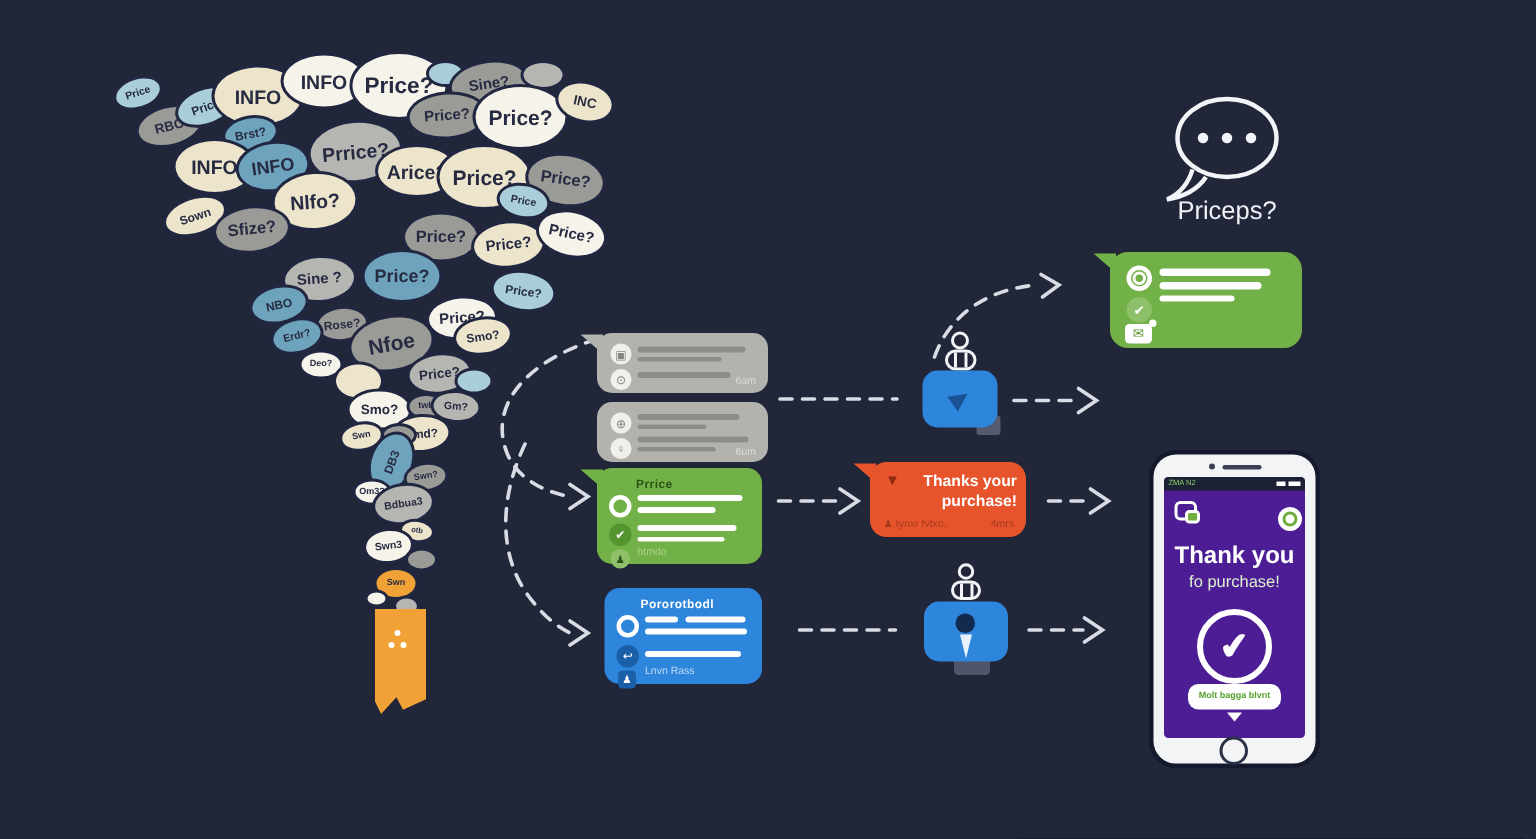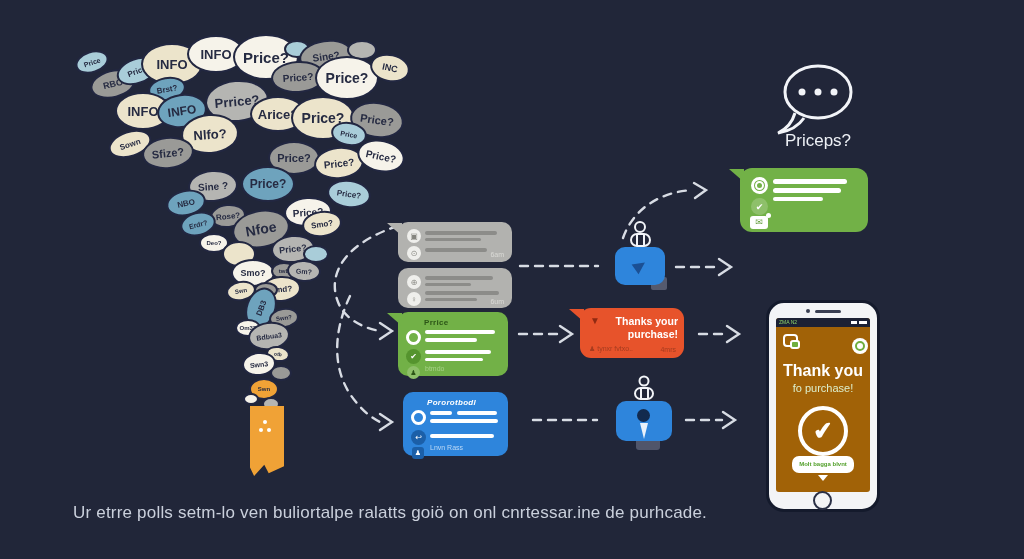--- a/index.html
+++ b/index.html
@@ -14,21 +14,21 @@
   .card{position:absolute;border-radius:10px;box-sizing:border-box;}
   .tail-l{position:absolute;left:-11px;top:1px;width:0;height:0;border-right:15px solid transparent;
           border-bottom:13px solid transparent;}
   .line{position:absolute;border-radius:3px;}
   .circ{position:absolute;border-radius:50%;display:flex;align-items:center;justify-content:center;box-sizing:border-box;}
   .card-title{position:absolute;font-weight:700;letter-spacing:.3px;}
   .card-foot{position:absolute;font-size:7px;}
   
   .phone{position:absolute;left:766px;top:300px;width:114px;height:212px;background:#f3f4f6;
          border:3px solid #141a2c;border-radius:18px;box-sizing:border-box;}
-  .screen{position:absolute;left:7px;top:15px;width:94px;height:174px;background:#a16207;
+  .screen{position:absolute;left:7px;top:15px;width:94px;height:174px;background:#4c1d95;
           border-radius:3px;overflow:hidden;}
   .statusbar{position:absolute;left:0;top:0;width:100%;height:9px;background:#1c2134;color:#8dd36a;
              font-size:5px;line-height:9px;padding:0 3px;box-sizing:border-box;display:flex;justify-content:space-between;}
   .caption{position:absolute;left:60px;top:503px;width:660px;text-align:center;color:#cad0dc;
            font-size:17px;letter-spacing:.2px;}
   .chk{border:4px solid #fff;border-radius:50%;display:flex;align-items:center;justify-content:center;}
   svg{display:block;}
   .overlay{position:absolute;left:0;top:0;pointer-events:none;}
 </style>
 </head>
@@ -176,21 +176,21 @@
     <div class="circ" style="left:8px;top:37px;width:15px;height:15px;background:#55942e;color:#fff;font-size:8px;">✔</div>
     <div class="circ" style="left:9px;top:54px;width:13px;height:13px;background:#8ec06a;color:#2c5517;font-size:7px;">♟</div>
     <div class="line" style="left:27px;top:18px;width:70px;height:4px;background:#fff;"></div>
     <div class="line" style="left:27px;top:26px;width:52px;height:4px;background:#fff;"></div>
     <div class="line" style="left:27px;top:38px;width:66px;height:4px;background:#fff;"></div>
     <div class="line" style="left:27px;top:46px;width:58px;height:3px;background:#fff;"></div>
     <div class="card-foot" style="left:27px;bottom:4px;color:#a8d288;">btmdo</div>
   </div>
 
   <div class="card" style="left:403px;top:392px;width:105px;height:64px;background:#2e85dc;">
-    <div class="card-title" style="left:24px;top:6px;font-size:8px;color:#fff;font-style:italic;">Pororotbodl</div>
+    <div class="card-title" style="left:24px;top:6px;font-size:8px;color:#fff;">Pororotbodl</div>
     <div class="circ" style="left:8px;top:18px;width:15px;height:15px;border:3px solid #fff;"></div>
     <div class="circ" style="left:8px;top:38px;width:15px;height:15px;background:#1b5fa8;color:#fff;font-size:8px;">↩</div>
     <div class="line" style="left:27px;top:19px;width:22px;height:4px;background:#fff;"></div>
     <div class="line" style="left:54px;top:19px;width:40px;height:4px;background:#fff;"></div>
     <div class="line" style="left:27px;top:27px;width:68px;height:4px;background:#fff;"></div>
     <div class="line" style="left:27px;top:42px;width:64px;height:4px;background:#fff;"></div>
     <div class="circ" style="left:9px;top:55px;width:12px;height:12px;background:#1b5fa8;color:#fff;font-size:7px;border-radius:3px;">♟</div>
     <div class="card-foot" style="left:27px;bottom:5px;color:#bcd9f7;">Lnvn Rass</div>
   </div>
 
@@ -253,15 +253,14 @@
       <div style="position:absolute;left:0;top:64px;width:100%;text-align:center;color:#ddefcc;font-size:11px;">fo purchase!</div>
       <div class="chk" style="position:absolute;left:22px;top:88px;width:42px;height:42px;">
         <span style="color:#fff;font-size:24px;font-weight:700;transform:rotate(-6deg);">✔</span>
       </div>
       <div style="position:absolute;left:16px;top:138px;width:62px;height:17px;background:#fff;border-radius:7px;color:#55a12e;font-size:6px;font-weight:700;text-align:center;line-height:17px;">Molt bagga blvnt</div>
       <div style="position:absolute;left:42px;top:157px;width:0;height:0;border-left:5px solid transparent;border-right:5px solid transparent;border-top:6px solid #fff;"></div>
     </div>
     <div style="position:absolute;left:44px;top:188px;width:19px;height:19px;border:2.5px solid #2a3046;border-radius:50%;box-sizing:border-box;"></div>
   </div>
 
-  <div class="caption">Ur etrre polls setm-lo ven buliortalpe ralatts goiö on onl cnrtessar.ine de purhcade.</div>
 
 </div>
 
 </body></html>

